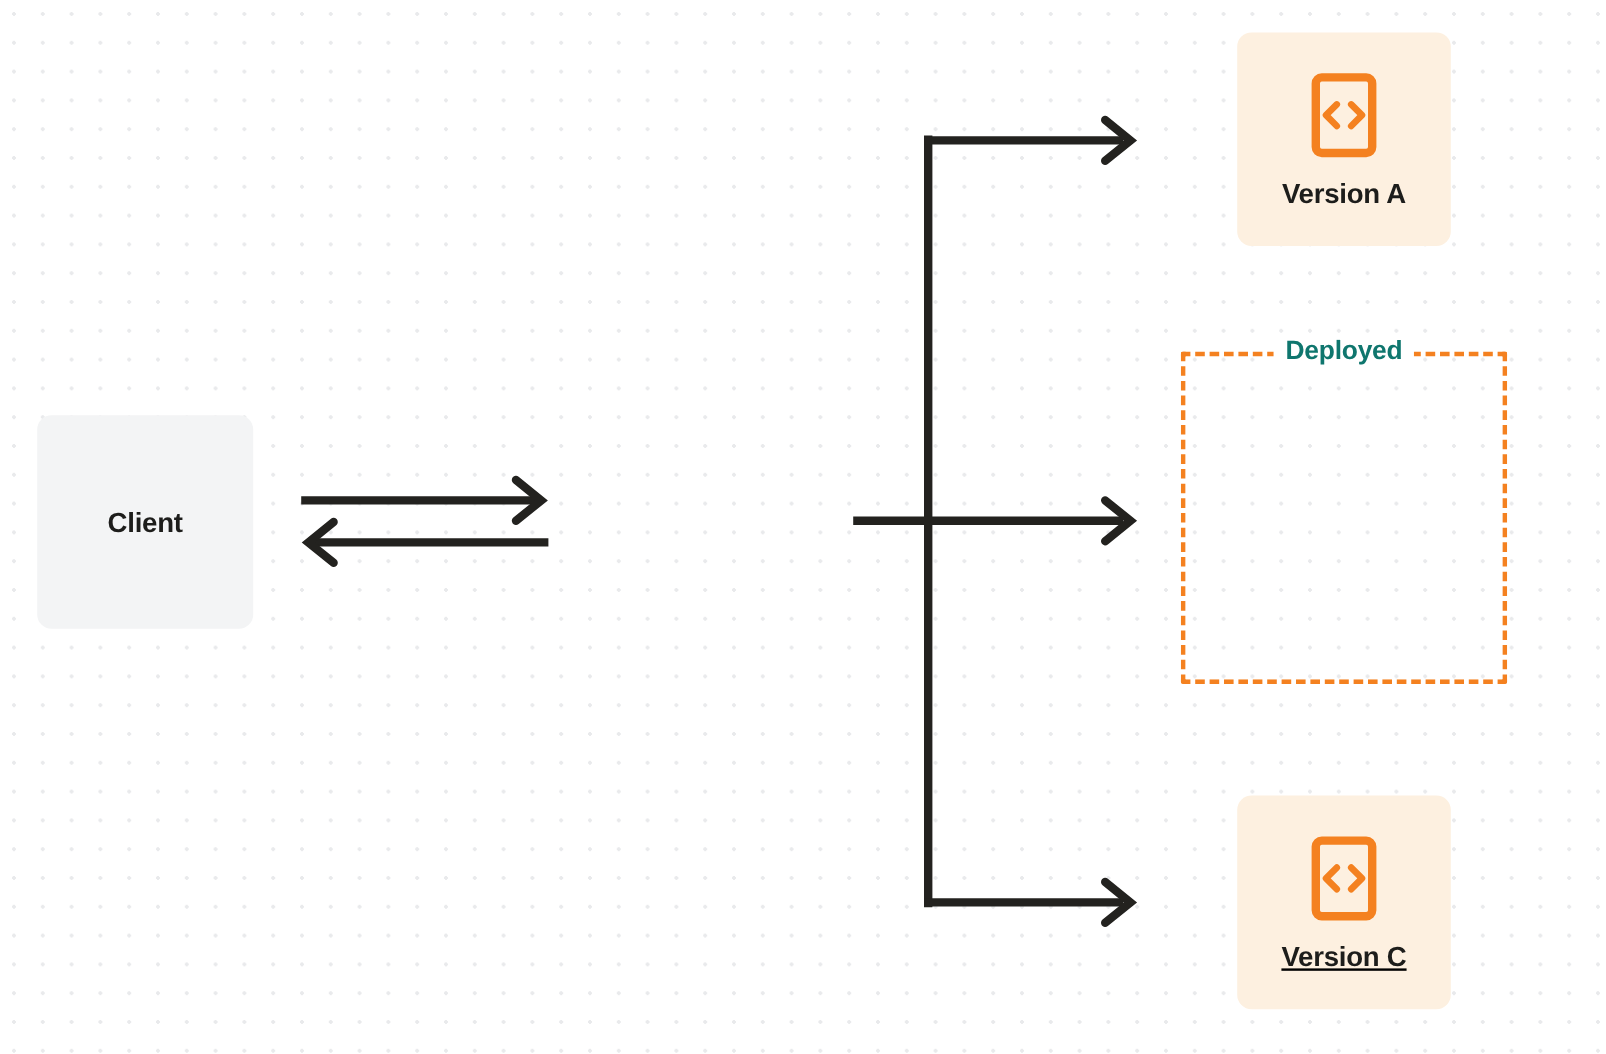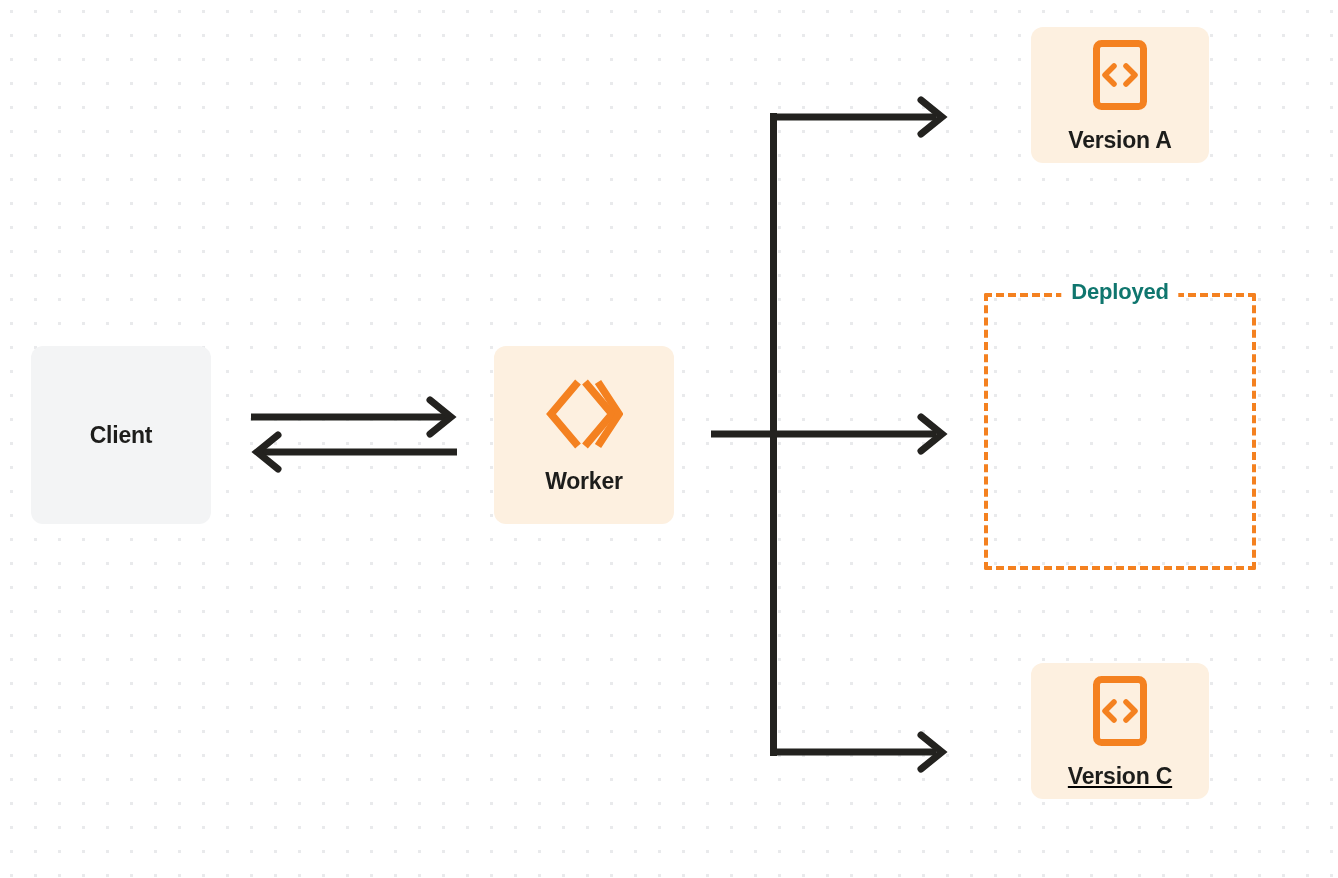--- a/index.html
+++ b/index.html
@@ -57,21 +57,21 @@
     width: 180px;
     height: 178px;
     background: #fdf0e0;
   }
   #worker-node .node-label { margin-top: 20px; }
 
   
   .version-node {
     left: 1031px;
     width: 178px;
-    height: 136px;
+    height: 178px;
     background: #fdf0e0;
   }
   #version-a-node { top: 27px; }
   #version-b-node { top: 345px; }
   #version-c-node { top: 663px; text-decoration: underline; }
   .version-node .node-label { margin-top: 18px; }
 
   
   #deployed-box {
     position: absolute;
@@ -159,32 +159,20 @@
         <polyline points="921,735 942,752 921,769" fill="none" stroke-linecap="round" stroke-linejoin="miter"></polyline>
       </g>
     </g>
   </svg>
 
 
   <div class="node" id="client-node">
     <span class="node-label">Client</span>
   </div>
 
-  <div class="node" id="worker-node">
-    <span>
-      <svg class="icon-svg" width="78" height="72" viewBox="0 0 78 72" xmlns="http://www.w3.org/2000/svg" aria-hidden="true">
-        <g fill="none" stroke="#f48120" stroke-width="7.5" stroke-linecap="butt" stroke-linejoin="miter">
-          <polyline points="33,4 6,36 33,68"></polyline>
-          <polyline points="40,4 67,36 40,68"></polyline>
-          <polyline points="53,4 74,36 53,68"></polyline>
-        </g>
-      </svg>
-    </span>
-    <span class="node-label">Worker</span>
-  </div>
 
   <div id="deployed-box">
     <span id="deployed-label">Deployed</span>
   </div>
 
   <div class="node version-node" id="version-a-node">
     <span>
       <svg class="icon-svg" width="56" height="72" viewBox="0 0 56 72" xmlns="http://www.w3.org/2000/svg" aria-hidden="true">
         <rect x="4.5" y="4.5" width="47" height="63" rx="5" ry="5" fill="none" stroke="#f48120" stroke-width="7"></rect>
         <g fill="none" stroke="#f48120" stroke-width="5.5" stroke-linecap="round" stroke-linejoin="round">

